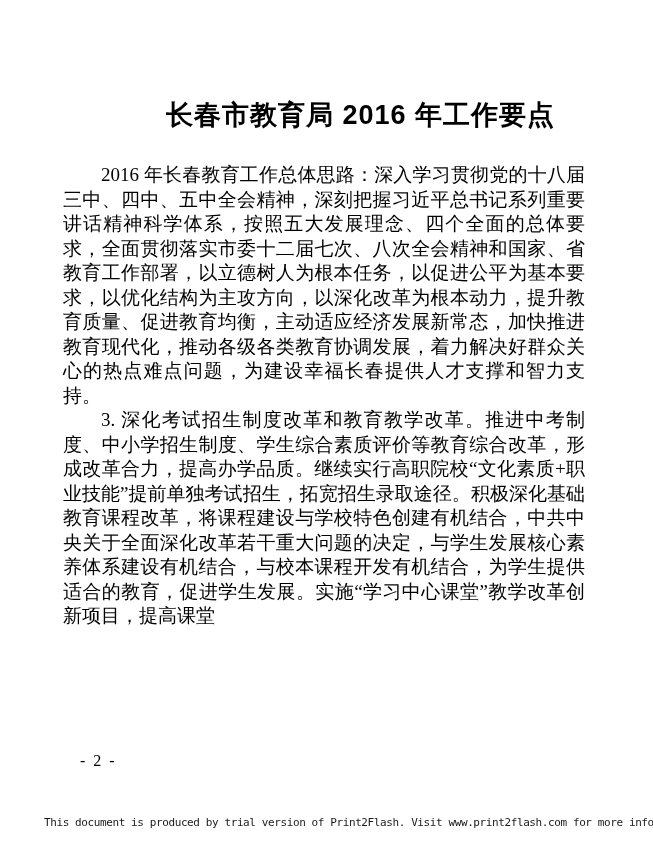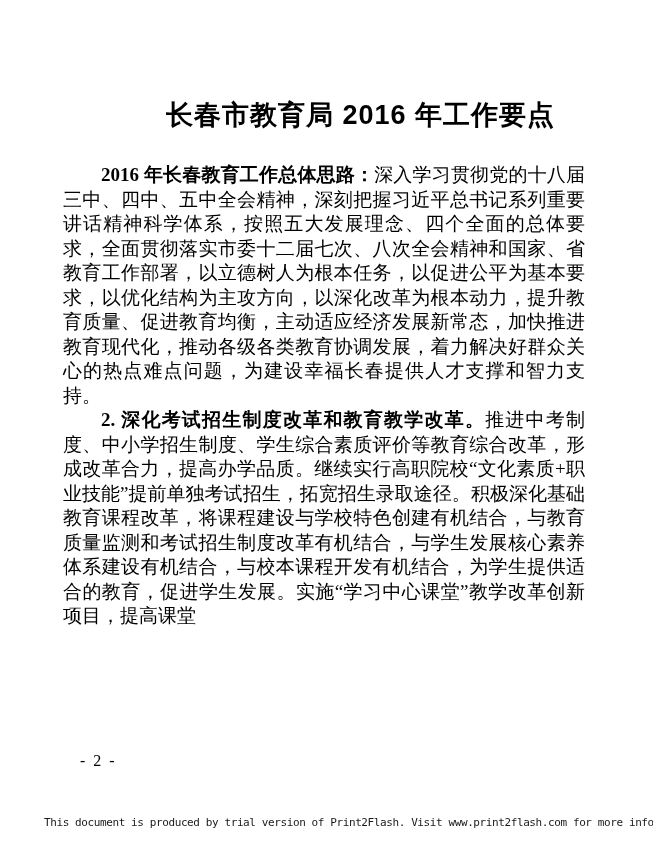--- a/index.html
+++ b/index.html
@@ -37,21 +37,21 @@
     width: 522px;
     font-size: 19px;
     line-height: 24.5px;
     text-align: justify;
   }
   .doc-body p {
     margin: 0;
     text-indent: 2em;
   }
   .lead-bold {
-    font-weight: bold;
+    font-weight: normal;
   }
   .section-heading {
     font-family: "Liberation Sans", "DejaVu Sans", sans-serif;
     font-weight: bold;
   }
   .page-number {
     position: absolute;
     top: 752px;
     left: 80px;
     font-size: 16px;
@@ -77,21 +77,21 @@
 
   <div class="doc-title">长春市教育局 2016 年工作要点</div>
 
   <div class="doc-body">
 
     <p><span class="lead-bold">2016 年长春教育工作总体思路：</span><span>深入学习贯彻党的十八届三中、四中、五中全会精神，深刻把握习近平总书记系列重要讲话精神科学体系，按照五大发展理念、四个全面的总体要求，全面贯彻落实市委十二届七次、八次全会精神和国家、省教育工作部署，以立德树人为根本任务，以促进公平为基本要求，以优化结构为主攻方向，以深化改革为根本动力，提升教育质量、促进教育均衡，主动适应经济发展新常态，加快推进教育现代化，推动各级各类教育协调发展，着力解决好群众关心的热点难点问题，为建设幸福长春提供人才支撑和智力支持。</span></p>
 
 
 
 
-    <p><span class="lead-bold">2. 深化考试招生制度改革和教育教学改革。</span><span>推进中考制度、中小学招生制度、学生综合素质评价等教育综合改革，形成改革合力，提高办学品质。继续实行高职院校“文化素质+职业技能”提前单独考试招生，拓宽招生录取途径。积极深化基础教育课程改革，将课程建设与学校特色创建有机结合，与教育质量监测和考试招生制度改革有机结合，与学生发展核心素养体系建设有机结合，与校本课程开发有机结合，为学生提供适合的教育，促进学生发展。实施“学习中心课堂”教学改革创新项目，提高课堂</span></p>
+    <p><span class="lead-bold">3. 深化考试招生制度改革和教育教学改革。</span><span>推进中考制度、中小学招生制度、学生综合素质评价等教育综合改革，形成改革合力，提高办学品质。继续实行高职院校“文化素质+职业技能”提前单独考试招生，拓宽招生录取途径。积极深化基础教育课程改革，将课程建设与学校特色创建有机结合，中共中央关于全面深化改革若干重大问题的决定，与学生发展核心素养体系建设有机结合，与校本课程开发有机结合，为学生提供适合的教育，促进学生发展。实施“学习中心课堂”教学改革创新项目，提高课堂</span></p>
 
   </div>
 
   <div class="page-number">- 2 -</div>
 
   <div class="trial-footer">This document is produced by trial version of Print2Flash. Visit www.print2flash.com for more information</div>
 
 </div>
 
 </body></html>

